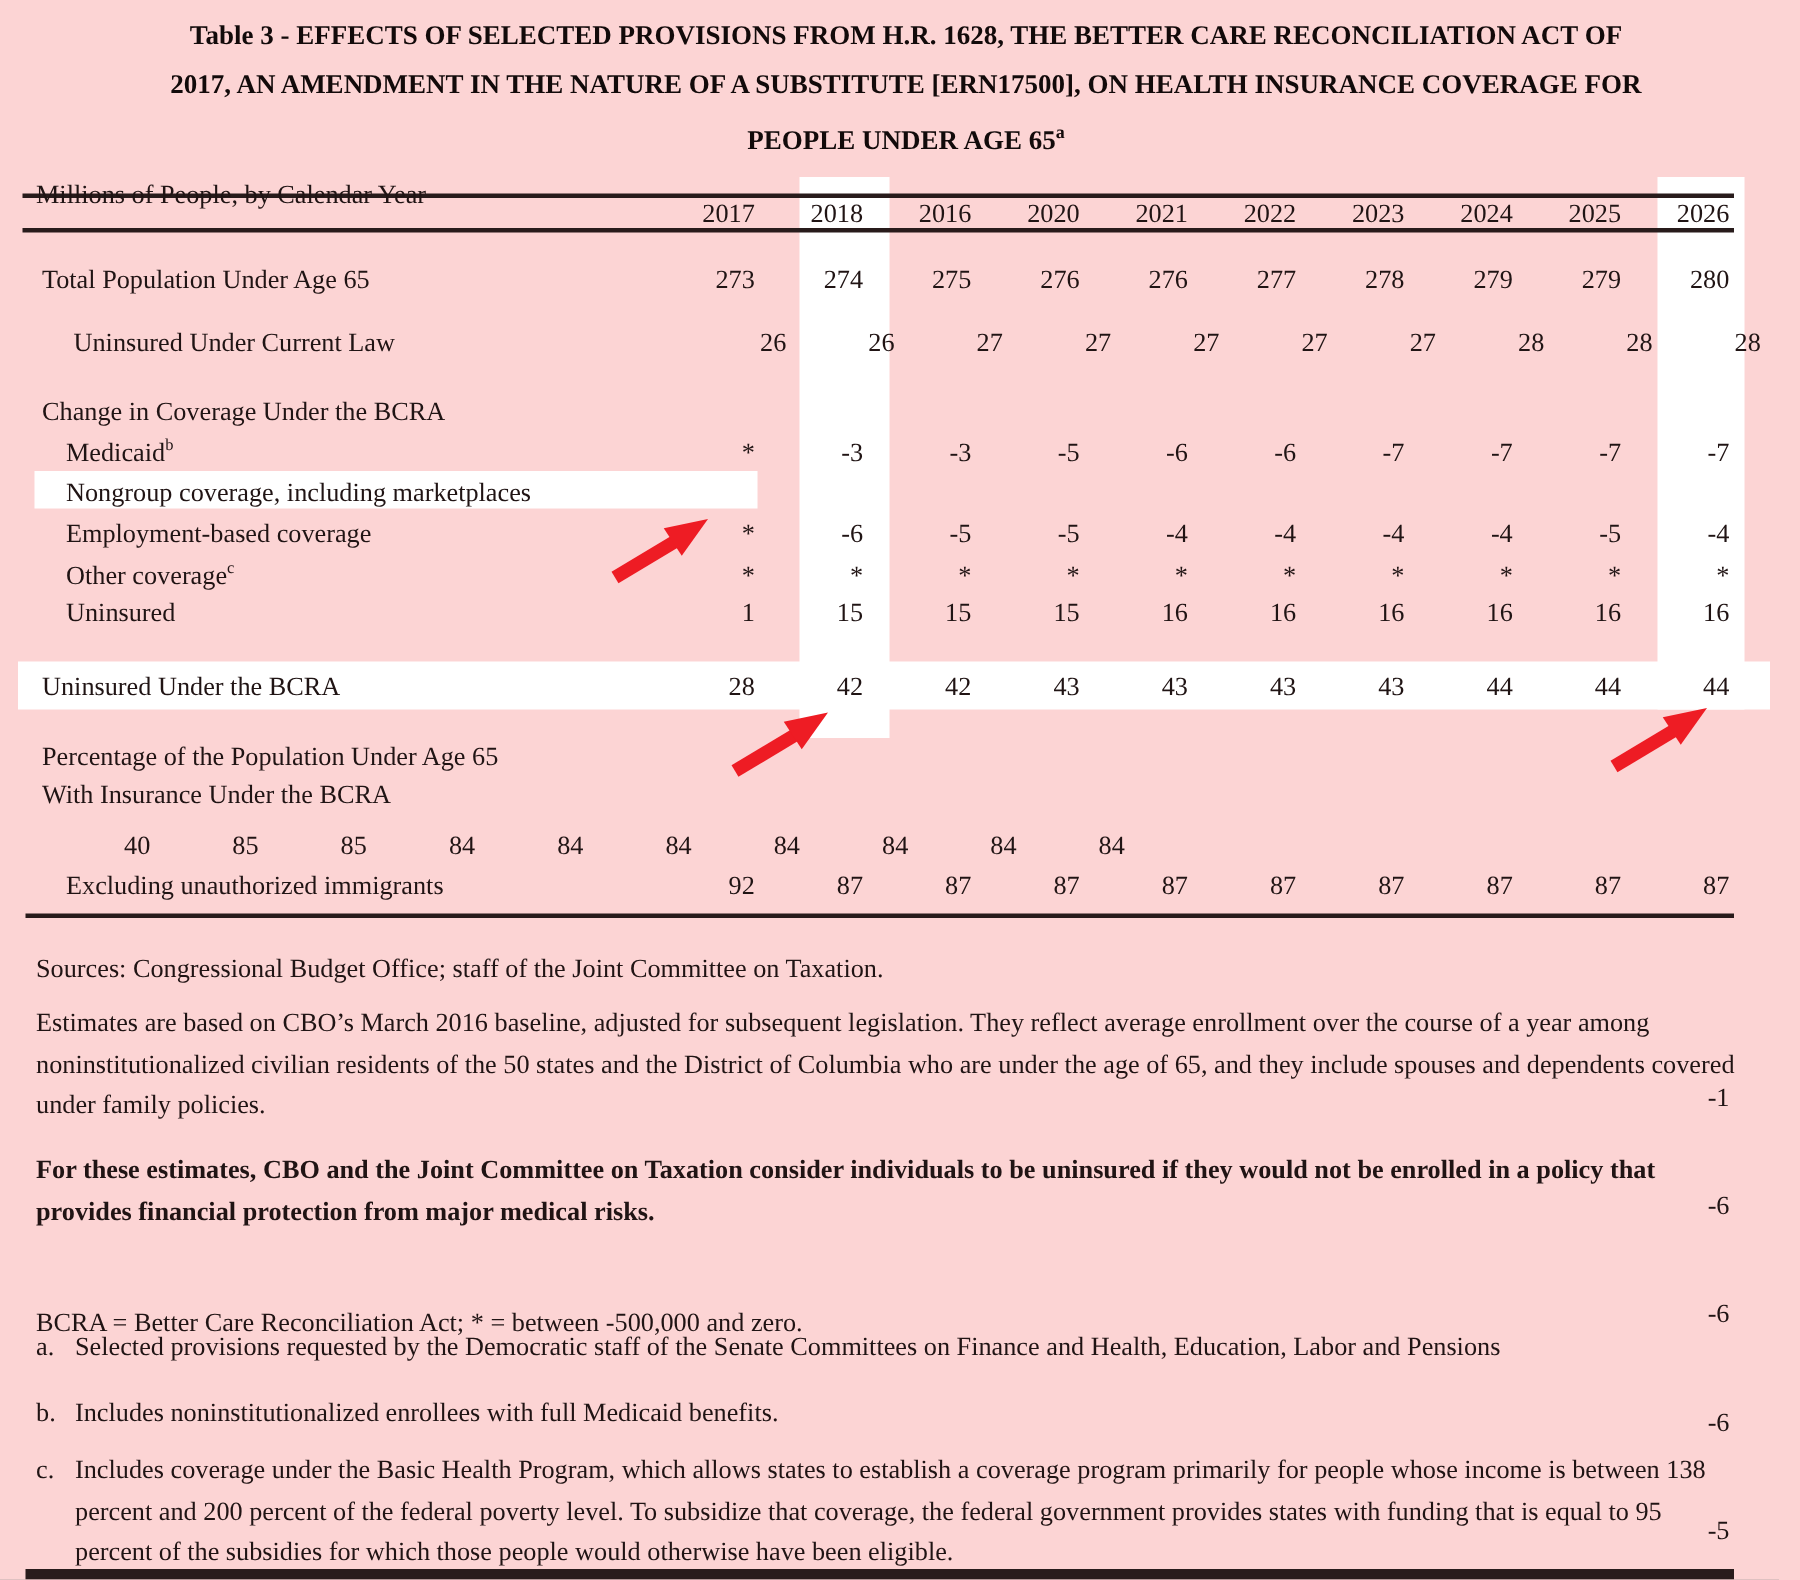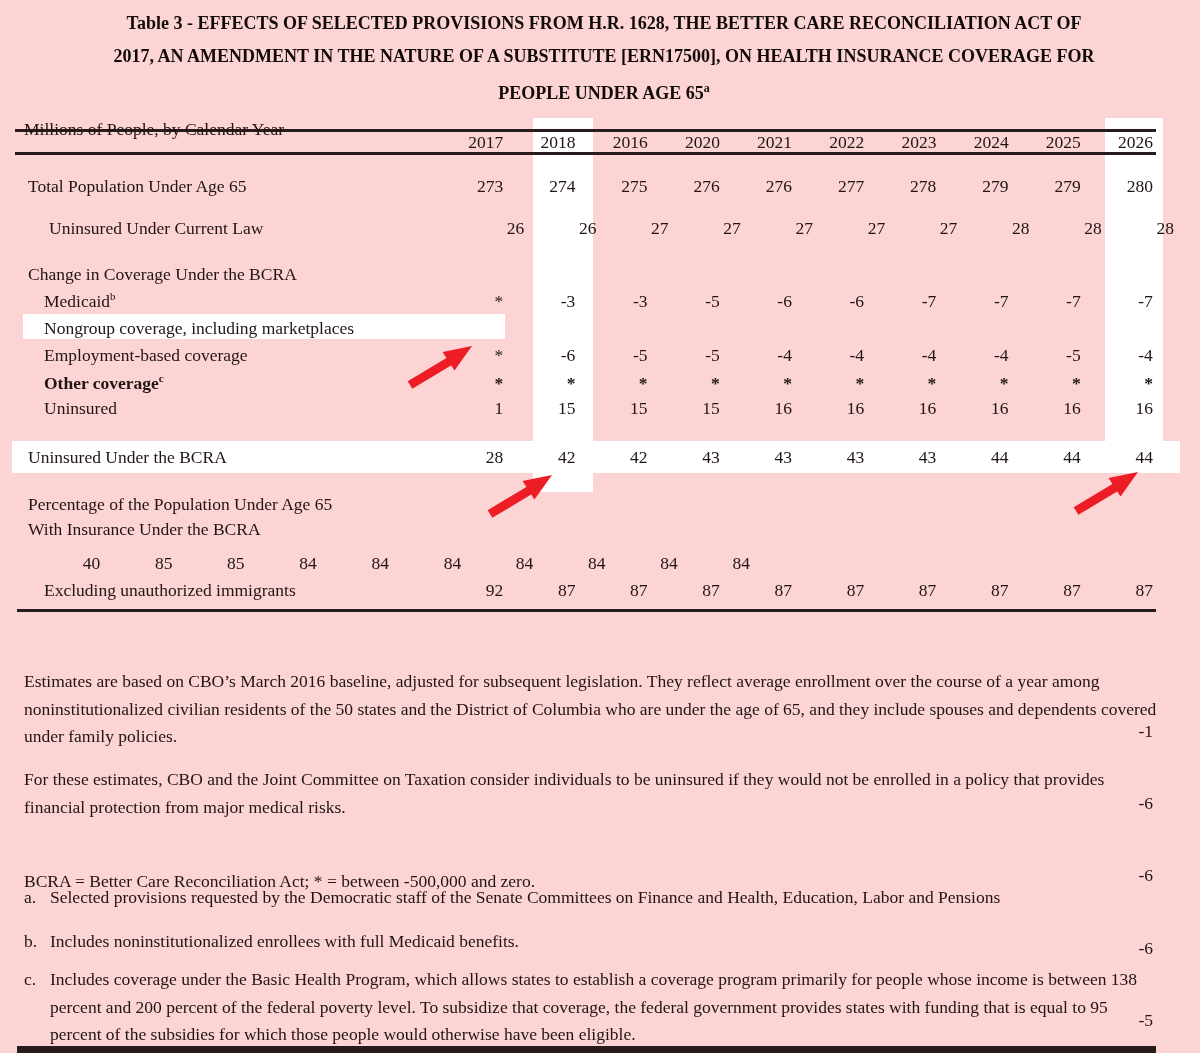--- a/index.html
+++ b/index.html
@@ -55,21 +55,21 @@
   <div class="rule" style="left:17px; top:1046px; width:1139px; height:7px;"></div>
 
   <div class="title">
     <div>Table 3 - EFFECTS OF SELECTED PROVISIONS FROM H.R. 1628, THE BETTER CARE RECONCILIATION ACT OF</div>
     <div>2017, AN AMENDMENT IN THE NATURE OF A SUBSTITUTE [ERN17500], ON HEALTH INSURANCE COVERAGE FOR</div>
     <div><span>PEOPLE UNDER AGE 65</span><sup>a</sup></div>
   </div>
   <div class="subtitle">Millions of People, by Calendar Year</div>
 
   <div>
-      <div class="row" style="top: 131px; justify-content: flex-end;">
+      <div class="row" style="top: 131px;">
         <span class="lbl"></span>
         <span class="val">2017</span>
         <span class="val">2018</span>
         <span class="val">2016</span>
         <span class="val">2020</span>
         <span class="val">2021</span>
         <span class="val">2022</span>
         <span class="val">2023</span>
         <span class="val">2024</span>
         <span class="val">2025</span>
@@ -136,21 +136,21 @@
         <span class="val">-6</span>
         <span class="val">-5</span>
         <span class="val">-5</span>
         <span class="val">-4</span>
         <span class="val">-4</span>
         <span class="val">-4</span>
         <span class="val">-4</span>
         <span class="val">-5</span>
         <span class="val">-4</span>
       </div>
-      <div class="row indent" style="top: 372px; font-weight: bold;">
+      <div class="row indent" style="top: 372px;">
         <span class="lbl">Other coverage<sup>c</sup></span>
         <span class="val">*</span>
         <span class="val">*</span>
         <span class="val">*</span>
         <span class="val">*</span>
         <span class="val">*</span>
         <span class="val">*</span>
         <span class="val">*</span>
         <span class="val">*</span>
         <span class="val">*</span>
@@ -208,22 +208,23 @@
         <span class="val">87</span>
         <span class="val">87</span>
         <span class="val">87</span>
         <span class="val">87</span>
         <span class="val">87</span>
         <span class="val">87</span>
         <span class="val">87</span>
       </div>
     </div>
 
+  <div class="note" style="top:632px;">Sources: Congressional Budget Office; staff of the Joint Committee on Taxation.</div>
   <div class="note" style="top:668px;">Estimates are based on CBO’s March 2016 baseline, adjusted for subsequent legislation. They reflect average enrollment over the course of a year among noninstitutionalized civilian residents of the 50 states and the District of Columbia who are under the age of 65, and they include spouses and dependents covered under family policies.</div>
-  <div class="note" style="top:766px;">For these estimates, CBO and the Joint Committee on Taxation consider individuals to be uninsured if they would not be enrolled in a policy that provides financial protection from major medical risks.</div>
+  <div class="note" style="top:766px;font-weight:bold;">For these estimates, CBO and the Joint Committee on Taxation consider individuals to be uninsured if they would not be enrolled in a policy that provides financial protection from major medical risks.</div>
   <div class="note" style="top:868px;">BCRA = Better Care Reconciliation Act; * = between -500,000 and zero.</div>
   <div class="note footnote" style="top:884px;">
     <span class="marker">a.</span>
     <span class="ftext">Selected provisions requested by the Democratic staff of the Senate Committees on Finance and Health, Education, Labor and Pensions</span>
   </div>
   <div class="note footnote" style="top:928px;">
     <span class="marker">b.</span>
     <span class="ftext">Includes noninstitutionalized enrollees with full Medicaid benefits.</span>
   </div>
   <div class="note footnote" style="top:966px;">

